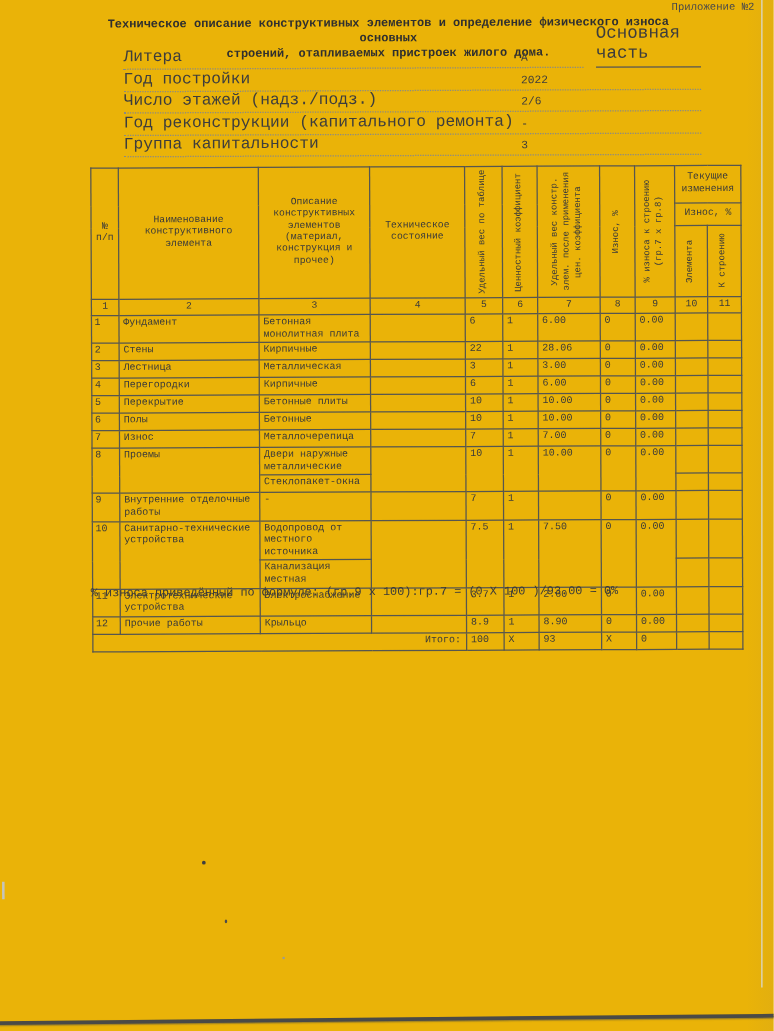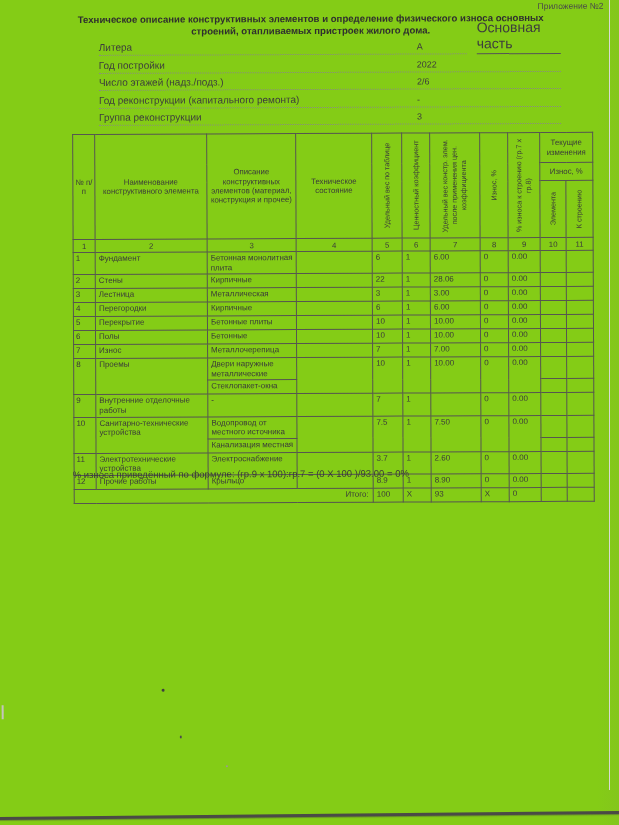--- a/index.html
+++ b/index.html
@@ -1,34 +1,34 @@
 <!DOCTYPE html>
 <html><head>
 <meta charset="utf-8">
 <style>
   html,body{margin:0;padding:0;}
   .page{
     position:relative;width:619px;height:825px;overflow:hidden;
-    background:#84cc16;
-    font-family:Liberation Sans, sans-serif;
+    background:#eab308;
+    font-family:Liberation Mono, monospace;
     color:#3a3a3a;
   }
   .edge-shade{position:absolute;top:0;right:0;width:22px;height:100%;
     background:linear-gradient(to right, rgba(0,0,0,0), rgba(120,120,110,0.07));}
   .page-edge-line{position:absolute;left:609px;top:0;width:1px;height:790px;background:#d9d9d2;}
   .sheet{position:absolute;left:0;top:0;width:619px;height:825px;transform:rotate(-0.25deg);transform-origin:50% 40%;}
 
   .appendix{position:absolute;top:2px;right:14px;font-size:8.5px;color:#4a4a4a;}
   .doc-title{position:absolute;top:13px;left:64px;width:496px;text-align:center;
     font-size:9.6px;font-weight:bold;line-height:1.25;color:#2f2f2f;white-space:pre-line;}
 
   .fields{position:absolute;top:38px;left:100px;width:462px;}
   .field-row{position:relative;display:flex;align-items:flex-end;height:17.4px;}
   .field-main{position:relative;flex:1;border-bottom:1px dotted #8a8a84;height:100%;}
-  .field-label{position:absolute;left:0;bottom:2px;font-size:10px;color:#3d3d3d;}
+  .field-label{position:absolute;left:0;bottom:2px;font-size:13px;color:#3d3d3d;}
   .field-value{position:absolute;left:318px;bottom:2px;font-size:9px;color:#3d3d3d;}
   .field-note{position:relative;width:84px;margin-left:10px;border-bottom:1px solid #555;height:100%;}
   .field-note span{position:absolute;left:0;bottom:2px;font-size:14px;color:#3d3d3d;}
 
   .table-wrap{position:absolute;top:133px;left:73px;}
   table{border-collapse:collapse;table-layout:fixed;width:520px;}
   th,td{border:1px solid #565650;font-weight:normal;color:#3a3a3a;overflow:hidden;}
   thead tr.h1{height:30px;} thead tr.h2{height:18px;} thead tr.h3{height:57px;} thead tr.numrow{height:13px;}
   .hc{font-size:7.8px;text-align:center;vertical-align:middle;padding:1px 2px;line-height:1.2;margin-top:16px;}
   .hv{vertical-align:middle;text-align:center;padding:0;}
@@ -76,21 +76,21 @@
         </div>
       </div>
       <div class="field-row">
         <div class="field-main">
           <span class="field-label">Год реконструкции (капитального ремонта)</span>
           <span class="field-value">-</span>
         </div>
       </div>
       <div class="field-row">
         <div class="field-main">
-          <span class="field-label">Группа реконструкции</span>
+          <span class="field-label">Группа капитальности</span>
           <span class="field-value">3</span>
         </div>
       </div>
     </div>
 
     <div class="table-wrap">
       <table>
         <colgroup>
           <col style="width:22px">
             <col style="width:112px">

